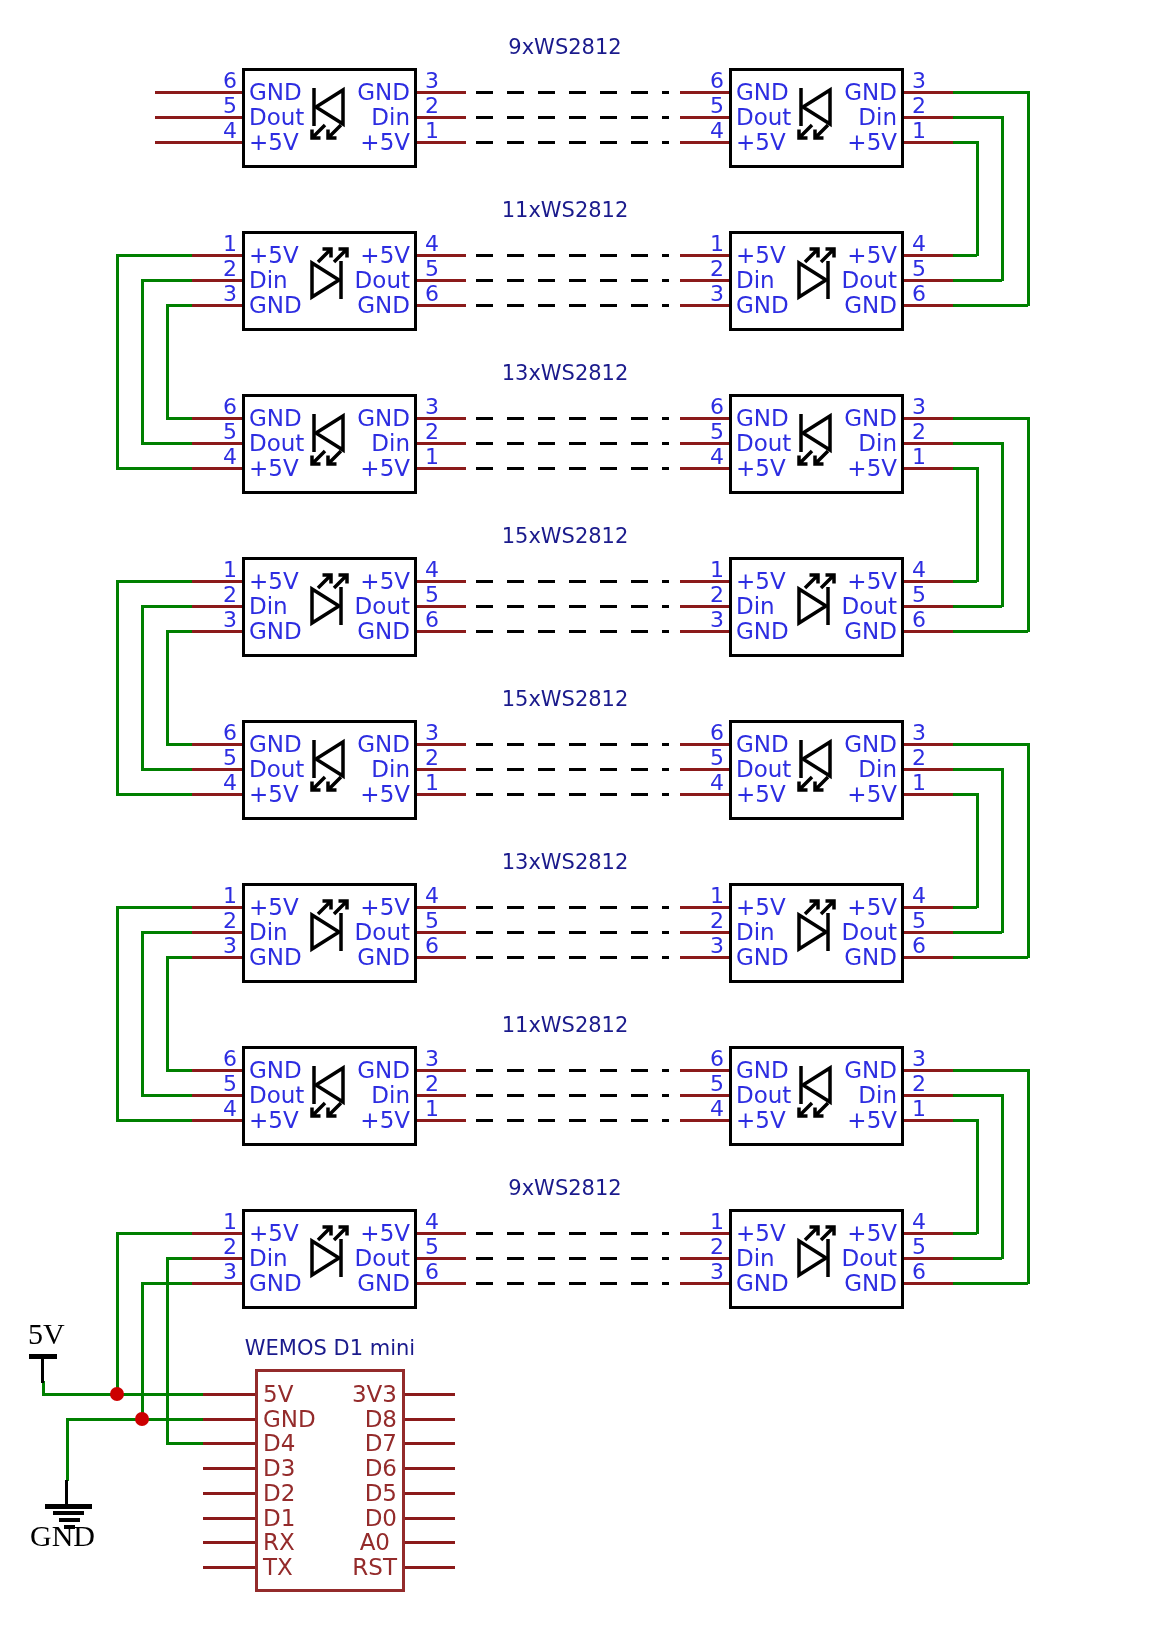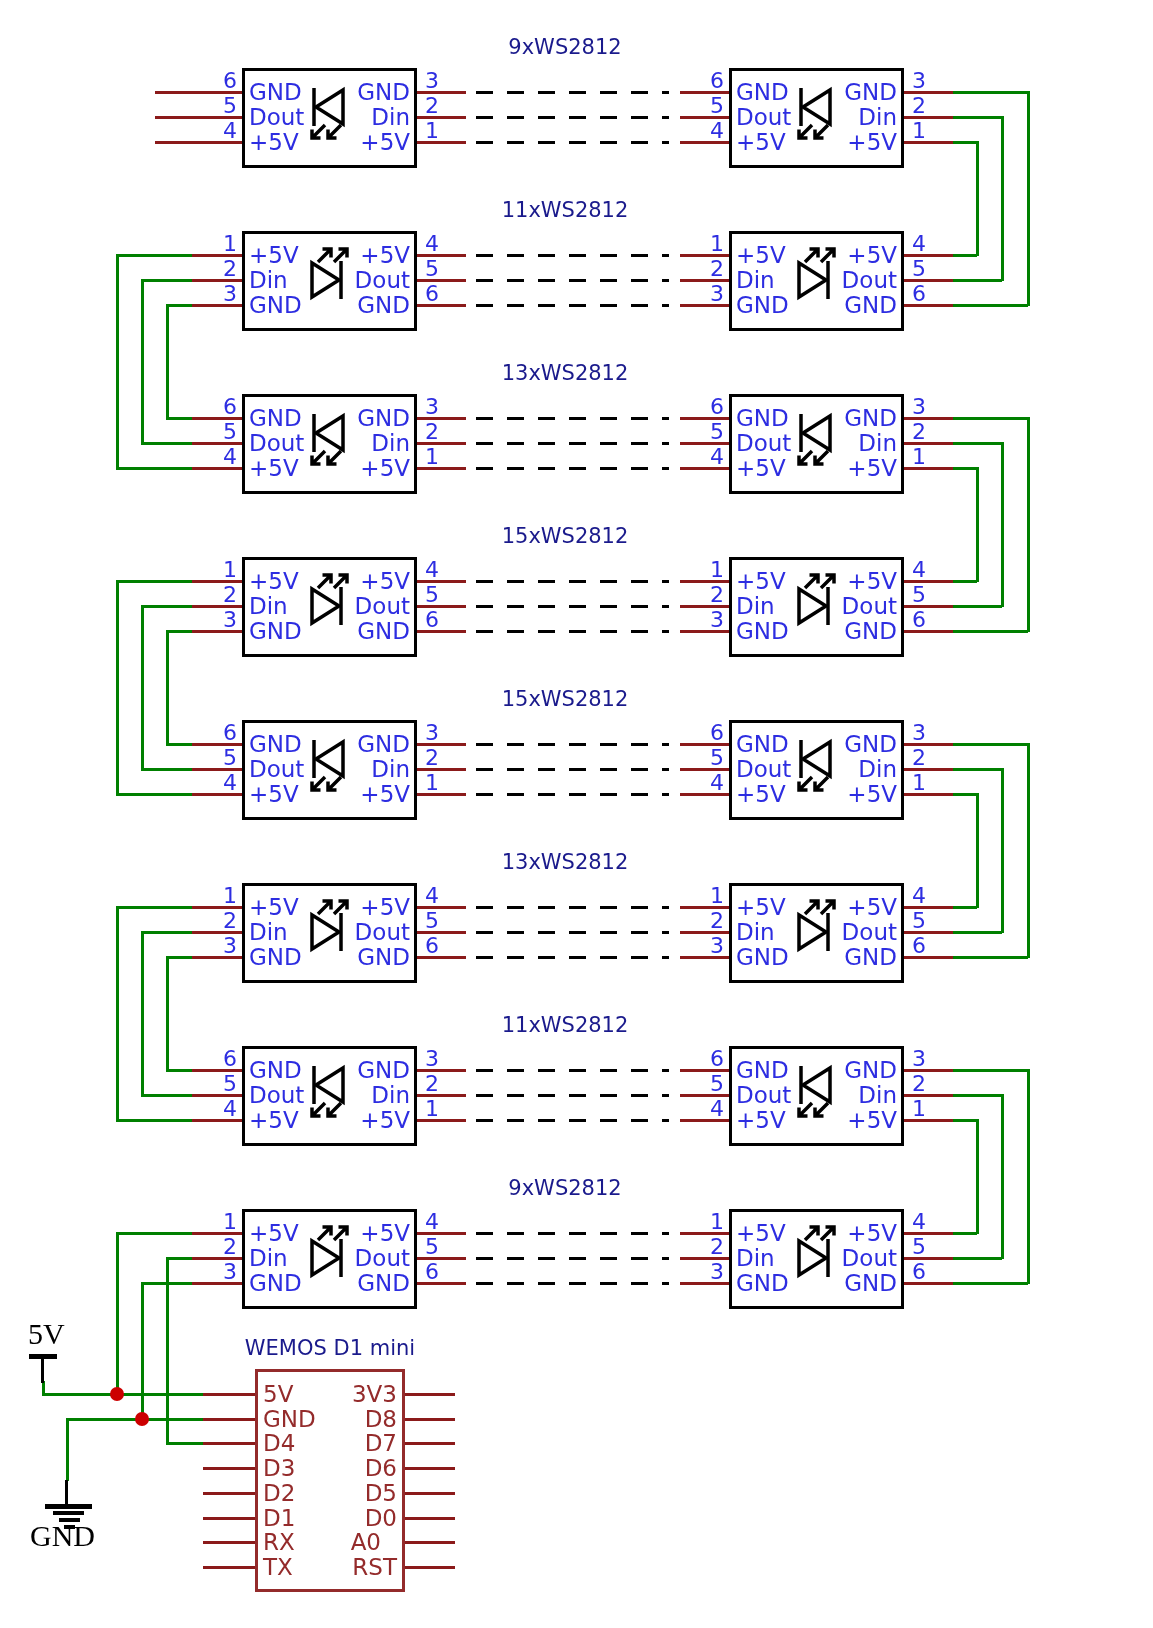--- a/index.html
+++ b/index.html
@@ -564,18 +564,18 @@
     <div class="abs maroon" style="left: 405px; top: 1492px; width: 50px; height: 3px;"></div>
     <div class="abs t-wemos" style="left: 263px; top: 1480px; width: 90px;">D2</div>
     <div class="abs t-wemos right" style="left: 305px; top: 1480px; width: 92px;">D5</div>
     <div class="abs maroon" style="left: 203px; top: 1517px; width: 52px; height: 3px;"></div>
     <div class="abs maroon" style="left: 405px; top: 1517px; width: 50px; height: 3px;"></div>
     <div class="abs t-wemos" style="left: 263px; top: 1505px; width: 90px;">D1</div>
     <div class="abs t-wemos right" style="left: 305px; top: 1505px; width: 92px;">D0</div>
     <div class="abs maroon" style="left: 203px; top: 1541px; width: 52px; height: 3px;"></div>
     <div class="abs maroon" style="left: 405px; top: 1541px; width: 50px; height: 3px;"></div>
     <div class="abs t-wemos" style="left: 263px; top: 1529px; width: 90px;">RX</div>
-    <div class="abs t-wemos right" style="left: 289px; top: 1529px; width: 92px;">A0</div>
+    <div class="abs t-wemos right" style="left: 298px; top: 1529px; width: 92px;">A0</div>
     <div class="abs maroon" style="left: 203px; top: 1566px; width: 52px; height: 3px;"></div>
     <div class="abs maroon" style="left: 405px; top: 1566px; width: 50px; height: 3px;"></div>
     <div class="abs t-wemos" style="left: 263px; top: 1554px; width: 90px;">TX</div>
     <div class="abs t-wemos right" style="left: 305px; top: 1554px; width: 92px;">RST</div>
   </div>
 
 </body></html>

